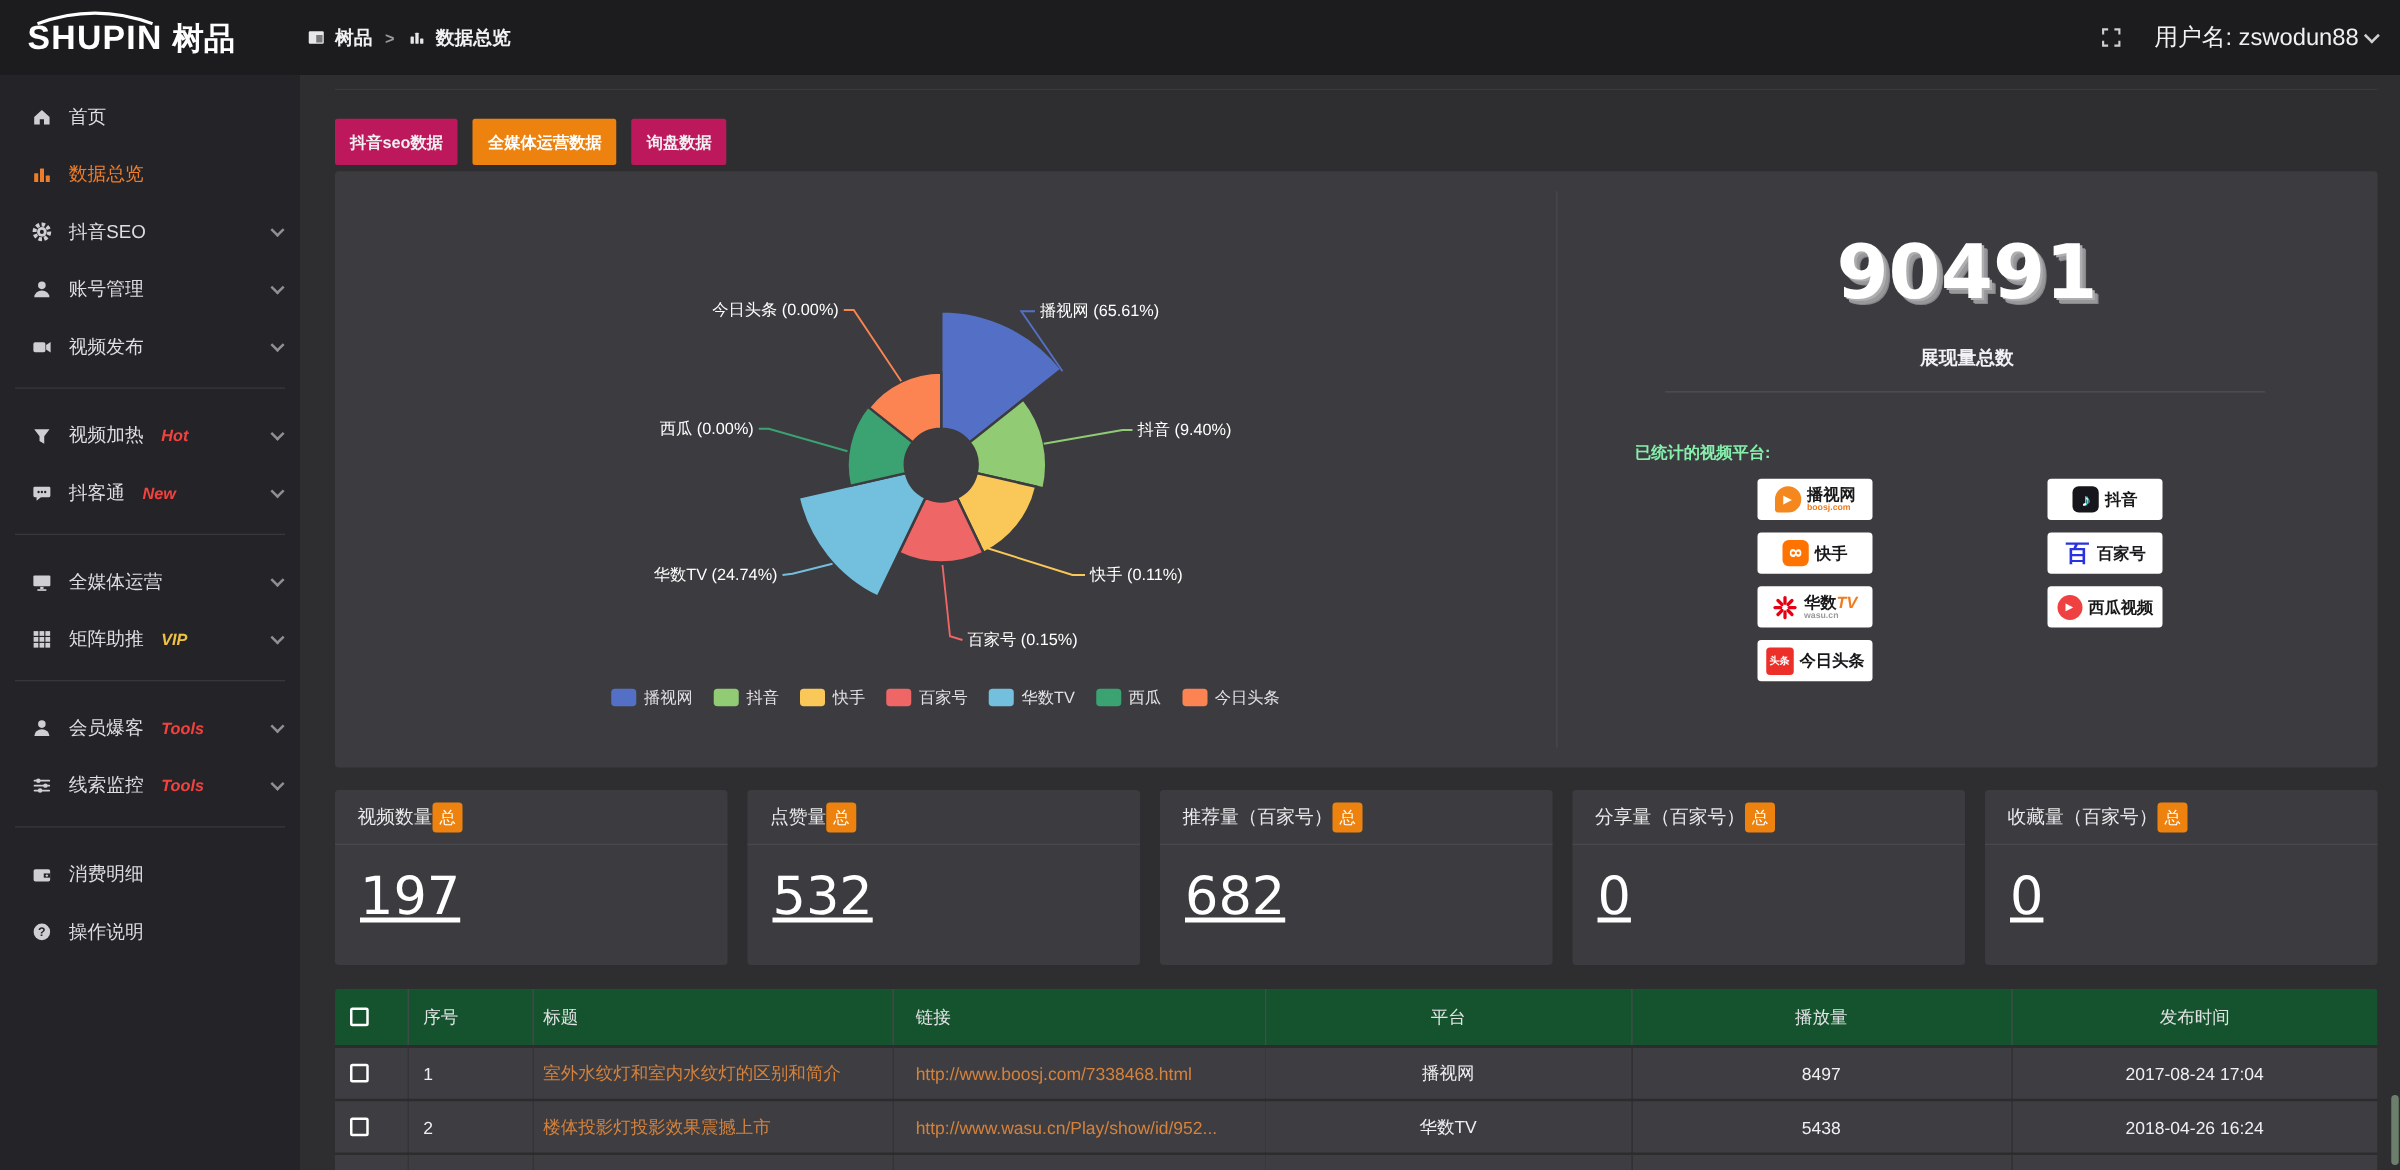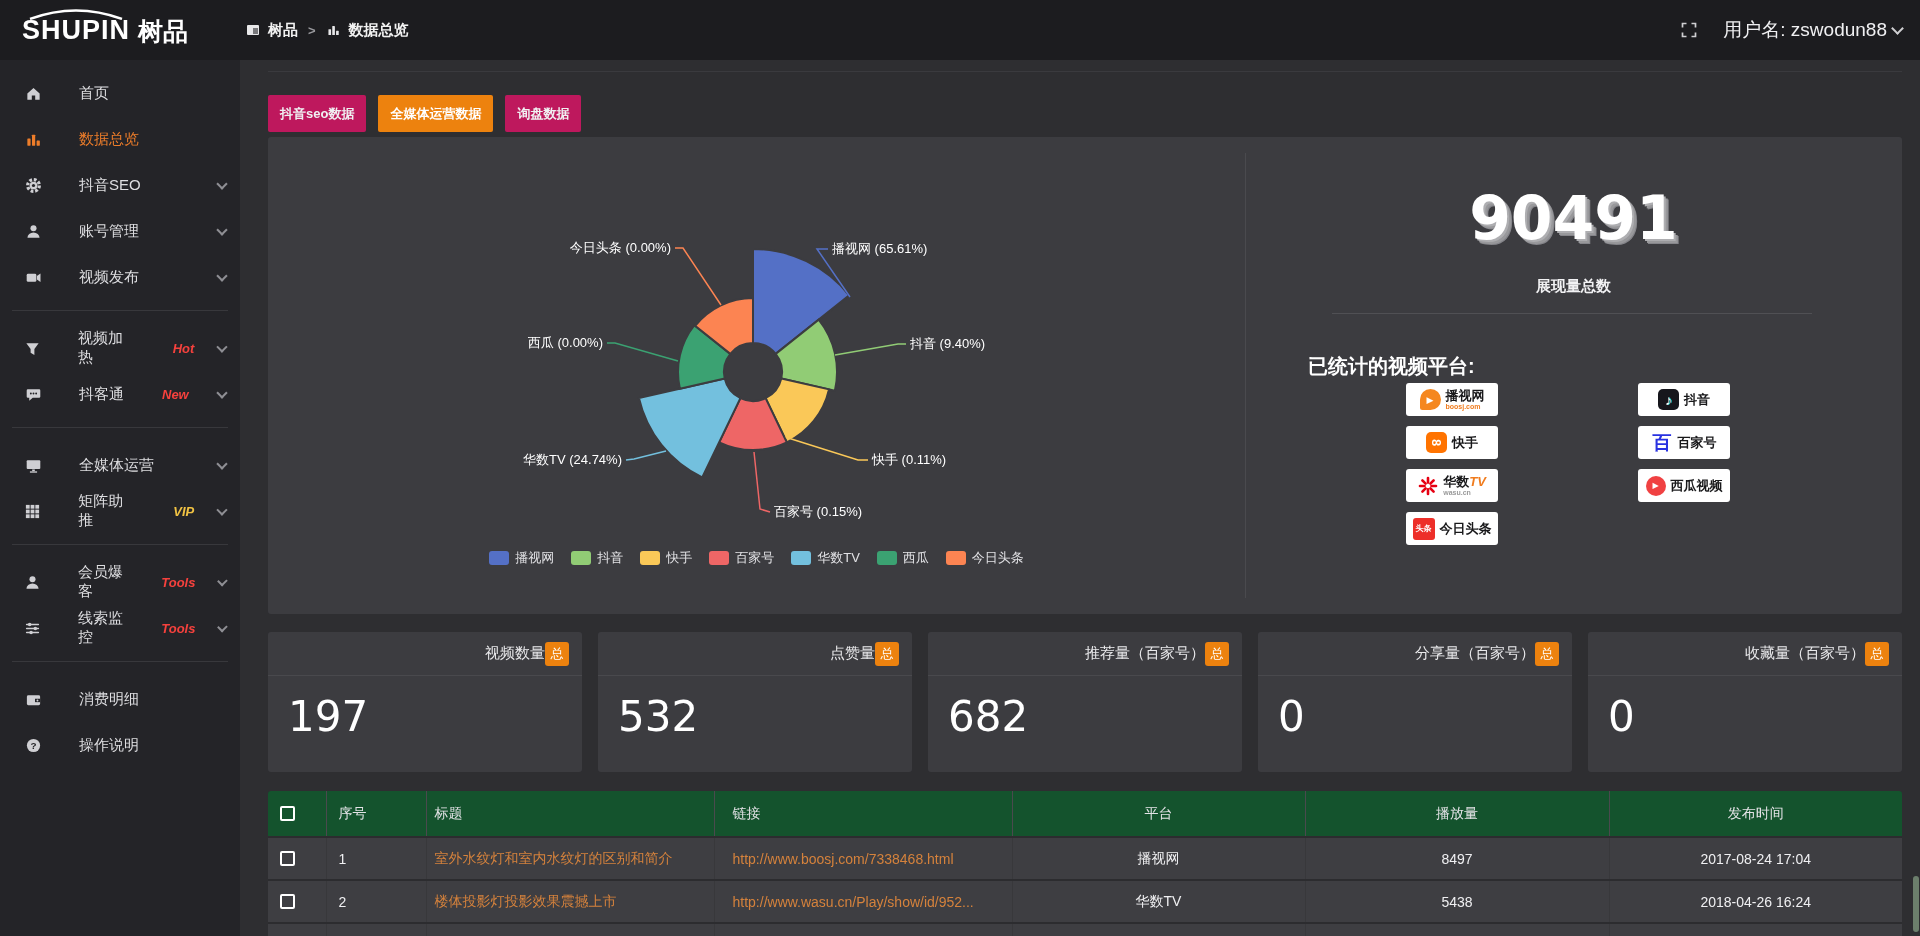--- a/index.html
+++ b/index.html
@@ -16,21 +16,21 @@
   .logo-cjk { font-size:25px; font-weight:800; color:#fff; margin-left:8px; line-height:1; }
   .crumbs { display:flex; align-items:center; gap:8px; font-size:15px; font-weight:700; color:#f2f2f2; }
   .crumb-sep { color:#9a9a9e; font-size:13px; margin:0 2px; }
   .topbar-right { margin-left:auto; display:flex; align-items:center; gap:26px; padding-right:18px; }
   .username { font-size:19px; color:#f0f0f2; display:flex; align-items:center; gap:6px;justify-content:flex-end; }
   .chev { width:9px; height:9px; border-right:2px solid #cfcfd2; border-bottom:2px solid #cfcfd2;
     transform:rotate(45deg); margin-top:-4px; display:inline-block; }
 
   
   .sidebar { position:absolute; top:60px; left:0; bottom:0; width:240px; background:#242428; padding-top:10px; }
-  .sb-item { height:46px; display:flex; align-items:center; padding:0 14px 0 24px; cursor:pointer; color:#dedee1;gap:24px; }
+  .sb-item { height:46px; display:flex; align-items:center; padding:0 14px 0 24px; cursor:pointer; color:#dedee1; }
   .sb-ico { width:18px; height:18px; margin-right:13px; display:flex; align-items:center; justify-content:center; color:#cfcfd3; }
   .sb-label { font-size:15px; }
   .sb-item.active, .sb-item.active .sb-ico { color:#ed7d2a; }
   .sb-badge { font-size:13px; font-weight:700; font-style:italic; margin-left:14px; }
   .sb-badge.red { color:#f5413d; }
   .sb-badge.yellow { color:#f0c243; }
   .sb-chev { width:8px; height:8px; border-right:2px solid #8f8f94; border-bottom:2px solid #8f8f94;
     transform:rotate(45deg); margin-left:auto; margin-top:-3px; }
   .sb-div { height:1px; background:#38383c; margin:10px 12px 14px 12px; }
 
@@ -51,21 +51,21 @@
   .lg-box { width:20px; height:14px; border-radius:3px; }
   .lg-txt { font-size:13px; color:#e2e2e5; }
   .v-div { position:absolute; left:977px; top:16px; height:445px; width:1px; background:#4a4a4e; }
 
   .total-num { position:absolute; left:977px; width:657px; top:46px; text-align:center;
     font-size:60px; font-weight:800; color:#fff; font-family:"DejaVu Sans","Liberation Sans",sans-serif;
     text-shadow:2px 2px 0 #aeaeb1, 4px 4px 0 #98989b, 5px 5px 0 #85858a; }
   .total-cap { position:absolute; left:977px; width:657px; top:140px; text-align:center;
     font-size:15px; font-weight:700; color:#f2f2f4; }
   .h-div { position:absolute; left:1064px; top:176px; width:480px; height:1px; background:#505054; }
-  .plat-cap { position:absolute; left:1040px; top:216px; font-size:20px; font-weight:700; color:#ffffff; }
+  .plat-cap { position:absolute; left:1040px; top:216px; font-size:13px; font-weight:700; color:#86efac; }
   .plat-grid { position:absolute; left:1138px; top:246px; display:grid;
     grid-template-columns:92px 92px; column-gap:140px; row-gap:10px; }
   .plat-badge { width:92px; height:33px; background:#fff; border-radius:3px;
     display:flex; align-items:center; justify-content:center; gap:5px; cursor:pointer; }
   .pb-text { display:flex; flex-direction:column; line-height:1.05; }
   .pb-name { font-size:13px; font-weight:700; color:#18181a; white-space:nowrap; }
   .pb-name .accent { color:#f07c1e; font-style:italic; }
   .pb-sub { font-size:7px; color:#f07c1e; font-weight:700; }
   .pb-sub.gray { color:#9a9a9a; }
   .pic { display:inline-flex; align-items:center; justify-content:center; flex:none; }
@@ -75,27 +75,27 @@
   .c-kuaishou { width:21px; height:21px; border-radius:5px; background:#ff7300; color:#fff; font-size:13px; font-weight:800; }
   .c-kuaishou .r90 { transform:rotate(90deg); display:inline-block; }
   .c-baijia { width:21px; height:21px; color:#2932e1; font-size:19px; font-weight:800; }
   .c-wasu { width:20px; height:20px; }
   .c-xigua { width:20px; height:20px; border-radius:50%; background:#f04142; color:#fff; font-size:8px; }
   .c-toutiao { width:22px; height:22px; border-radius:3px; background:#ed2f29; color:#fff; font-size:8px; font-weight:700; }
 
   
   .cards { position:absolute; top:572px; left:0; width:1634px; display:flex; gap:16px; }
   .card { flex:1; height:140px; background:#3c3c40; border-radius:3px; }
-  .card-head { height:44px; display:flex; align-items:center; justify-content:flex-end;
+  .card-head { height:44px; display:flex; align-items:center; justify-content:flex-start;
     padding:0 13px 0 18px; border-bottom:1px solid #49494d; }
   .card-label { font-size:15px; color:#eaeaec; }
   .card-badge { width:24px; height:24px; background:#ed820e; color:#fff; font-size:13px;
     border-radius:3px; display:flex; align-items:center; justify-content:center; cursor:pointer; }
   .card-value { padding:16px 3px 0 20px; font-size:42px; color:#fff;
-    font-family:"DejaVu Sans","Liberation Sans",sans-serif; font-weight:400; }
+    font-family:"DejaVu Sans","Liberation Sans",sans-serif; font-weight:400;text-decoration:underline; }
 
   
   .tbl-wrap { position:absolute; top:731px; left:0; width:1634px; border-radius:3px 3px 0 0; overflow:hidden; }
   table { width:1634px; border-collapse:collapse; table-layout:fixed; }
   thead tr { height:46px; background:#14532d; }
   tbody tr { height:43px; background:#3e3e42; border-top:2px solid #2c2c2f; }
   th { font-size:14px; font-weight:400; color:#e3e3e6; border-right:1px solid #4a4a4e; }
   td { font-size:14px; color:#f0f0f2; border-right:1px solid rgba(255,255,255,0.05); overflow:hidden;
     white-space:nowrap; text-overflow:ellipsis; }
   th:last-child, td:last-child { border-right:none; }

